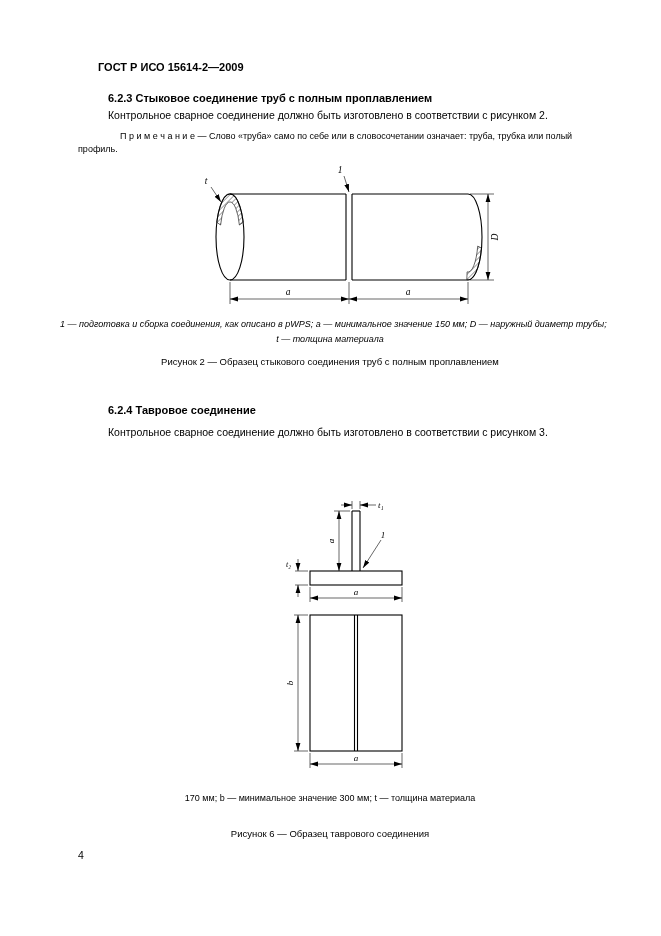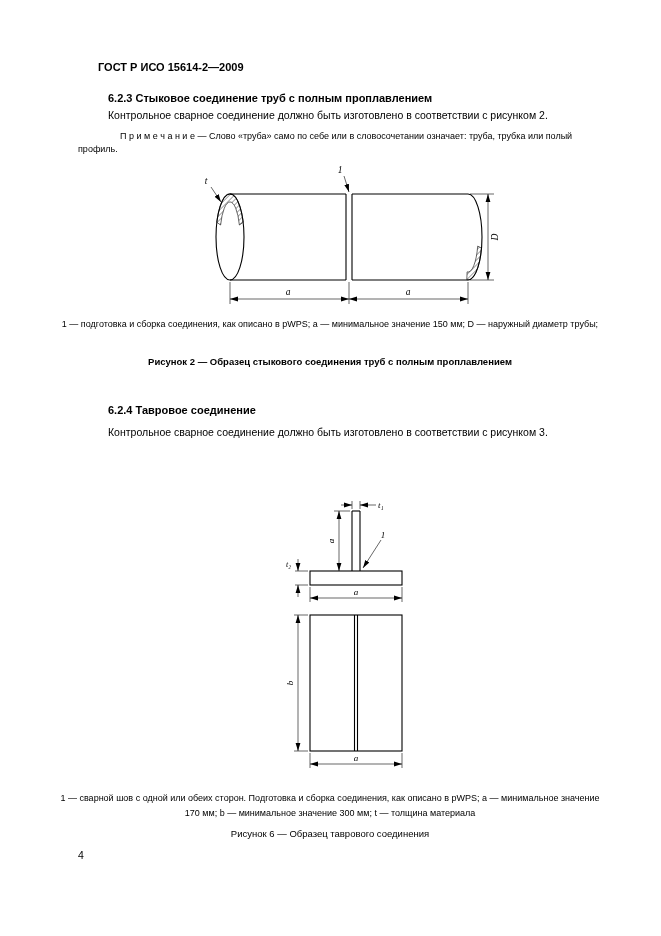--- a/index.html
+++ b/index.html
@@ -10,23 +10,23 @@
     margin:0 auto; overflow:hidden;
   }
   .abs { position:absolute; }
   .doc-header { left:78px; top:61px; font-size:11px; font-weight:bold;padding-left:20px; }
   .h623   { left:108px; top:92px;  font-size:11px; font-weight:bold;text-align:center; }
   .p623   { left:78px;  top:109px; width:508px; font-size:10.5px; text-indent:30px; line-height:1.25; }
   .note   { left:78px;  top:130px; width:512px; font-size:9px; text-indent:42px; line-height:1.4; }
   .fig2svg { left:168px; top:162px; width:335px; height:150px; }
   .legend { left:60px; width:540px; font-size:9px; text-align:center; line-height:1.65; }
   .legend .legend-line { white-space:nowrap; }
-  .fig2legend { top:317px; }
+  .fig2legend { top:317px;font-style:italic; }
   .figcap { left:60px; width:540px; font-size:9.5px; text-align:center; }
-  .fig2cap { top:356px;font-weight:bold; }
+  .fig2cap { top:356px; }
   .h624   { left:108px; top:404px; font-size:11px; font-weight:bold; }
   .p624a  { left:78px;  top:426px; width:508px; font-size:10.5px; text-indent:30px; line-height:1.25; }
   .p624b  { left:78px;  top:439px; width:508px; font-size:10.5px; text-indent:30px; line-height:1.3; }
   .fig3svg { left:286px; top:497px; width:150px; height:275px; }
   .fig3legend { top:791px; }
   .fig3cap { top:828px; }
   .pagenum { left:78px; top:849px; font-size:10.5px; }
   svg text { font-family:"Liberation Serif","DejaVu Serif",serif; font-style:italic; fill:#000; }
 </style>
 </head>
@@ -87,20 +87,21 @@
       <text x="120" y="133" text-anchor="middle">a</text>
       <text x="240" y="133" text-anchor="middle">a</text>
       <text transform="translate(330,75) rotate(-90)" text-anchor="middle">D</text>
       <text x="38" y="22" text-anchor="middle">t</text>
       <text x="172" y="11" text-anchor="middle">1</text>
     </g>
   </svg>
 
   <div class="abs legend fig2legend">
     <div class="legend-line">1 — подготовка и сборка соединения, как описано в pWPS; a — минимальное значение 150 мм; D — наружный диаметр трубы;</div>
+    <div class="legend-line">t — толщина материала</div>
   </div>
   <div class="abs figcap fig2cap">Рисунок 2 — Образец стыкового соединения труб с полным проплавлением</div>
 
   <div class="abs h624">6.2.4  Тавровое соединение</div>
   <div class="abs p624a">Контрольное сварное соединение должно быть изготовлено в соответствии с рисунком 3.</div>
 
   <svg class="abs fig3svg" viewBox="0 0 150 275">
     <defs>
       <marker id="f3a" viewBox="0 0 10 10" refX="10" refY="5" markerWidth="8" markerHeight="8" orient="auto-start-reverse" markerUnits="userSpaceOnUse">
         <path d="M0,2 L10,5 L0,8 Z" fill="#000" stroke="none"></path>
@@ -155,20 +156,19 @@
       <text transform="translate(48,44) rotate(-90)" text-anchor="middle">a</text>
       <text x="0" y="70" font-size="8">t₂</text>
       <text x="97" y="41" text-anchor="middle">1</text>
       <text x="70" y="98" text-anchor="middle">a</text>
       <text transform="translate(7,186) rotate(-90)" text-anchor="middle">b</text>
       <text x="70" y="264" text-anchor="middle">a</text>
     </g>
   </svg>
 
   <div class="abs legend fig3legend">
-    <div class="legend-line">1 — сварной шов с одной или обеих сторон. Подготовка и сборка соединения, как описано в pWPS; a — минимальное значение</div>
     <div class="legend-line">170 мм; b — минимальное значение 300 мм; t — толщина материала</div>
   </div>
   <div class="abs figcap fig3cap">Рисунок 6 — Образец таврового соединения</div>
 
   <div class="abs pagenum">4</div>
 
 </div>
 
 </body></html>

